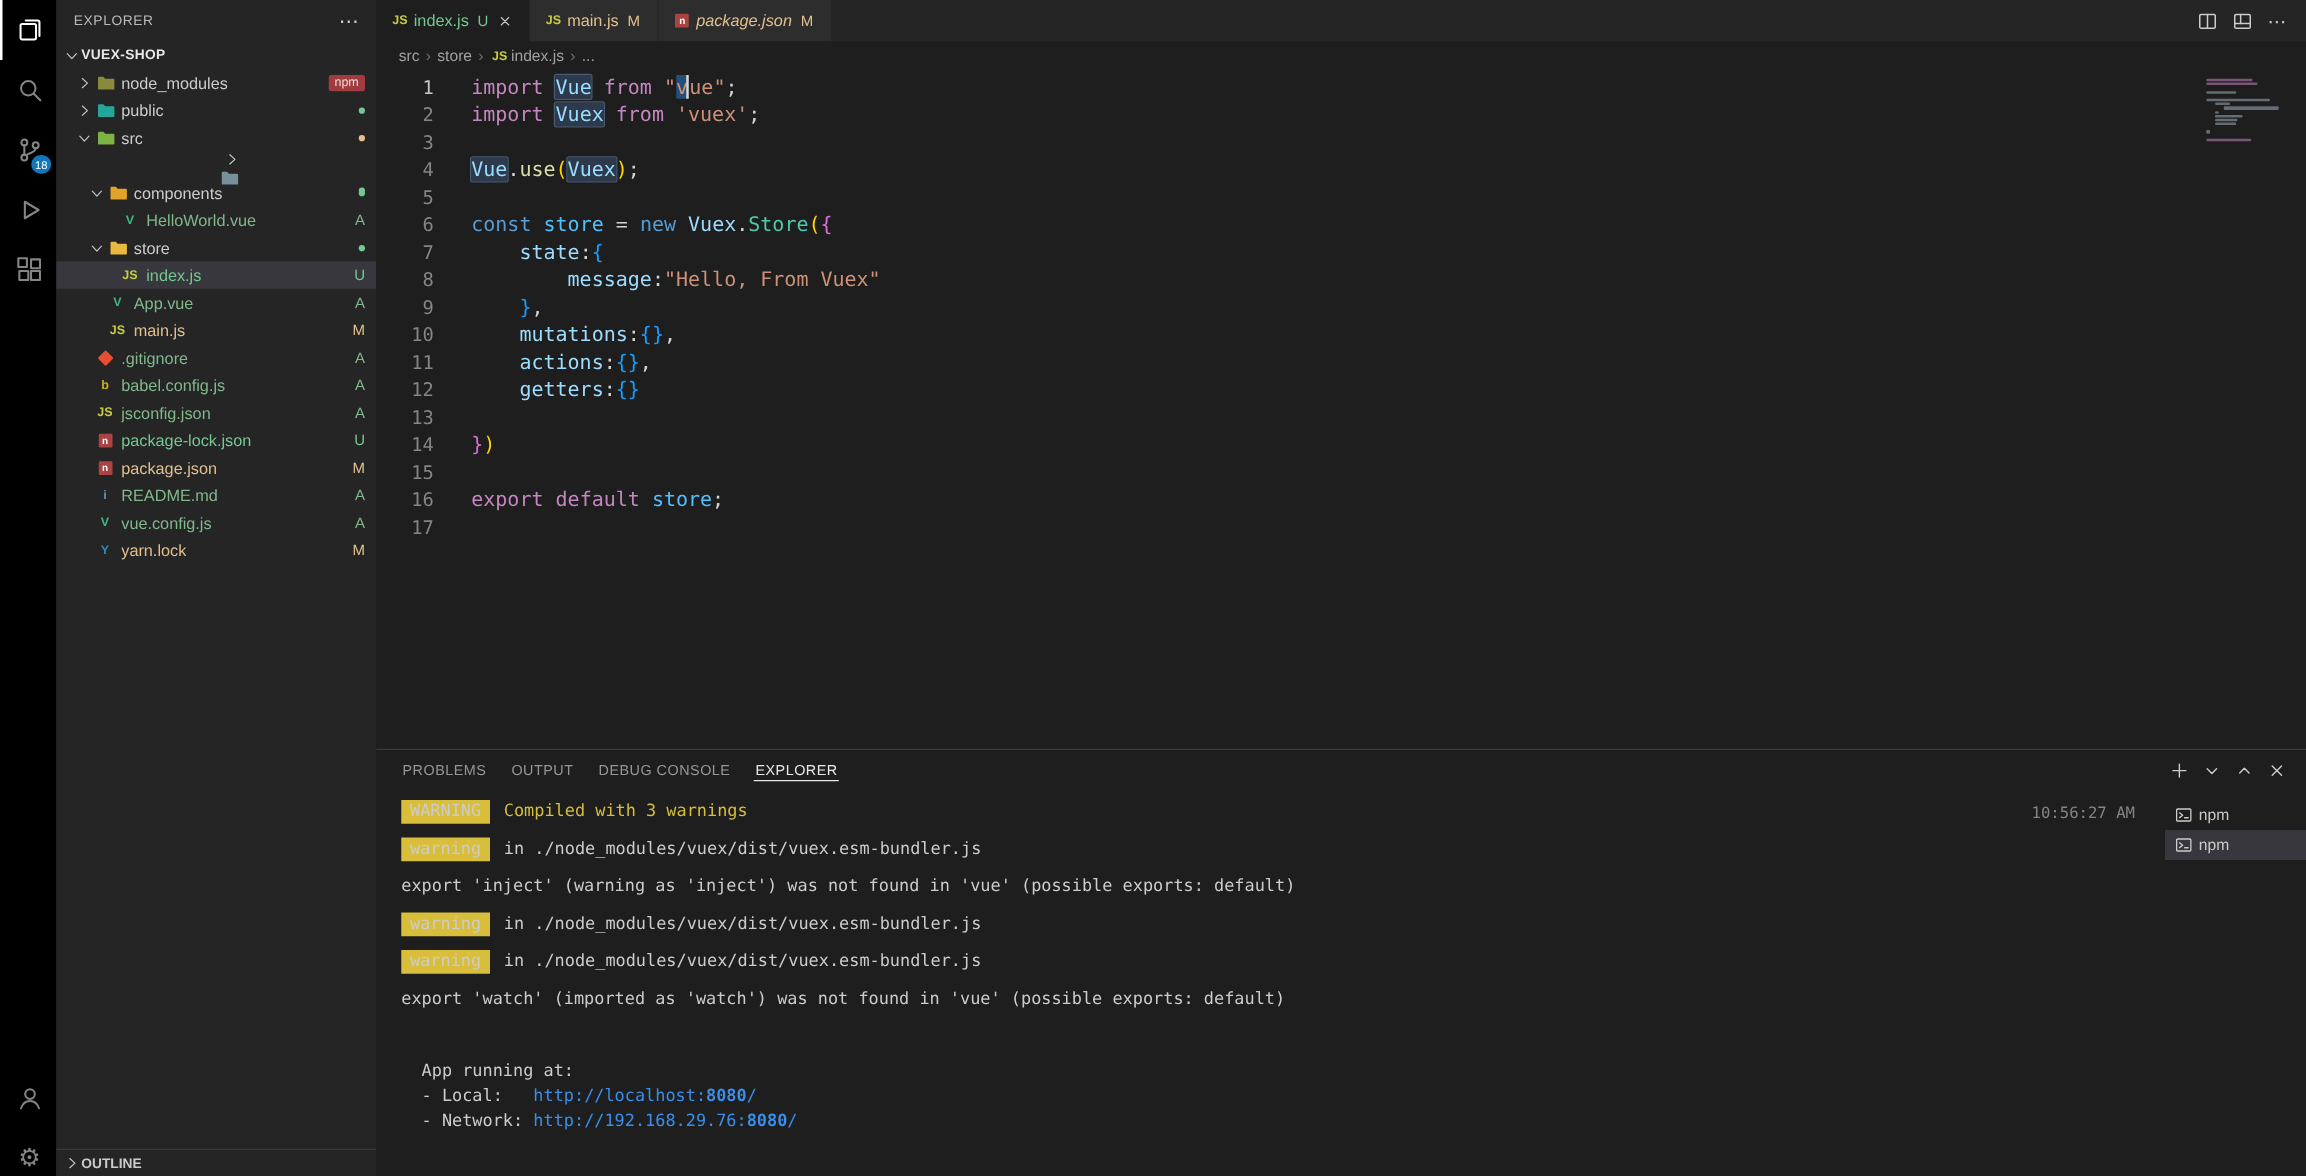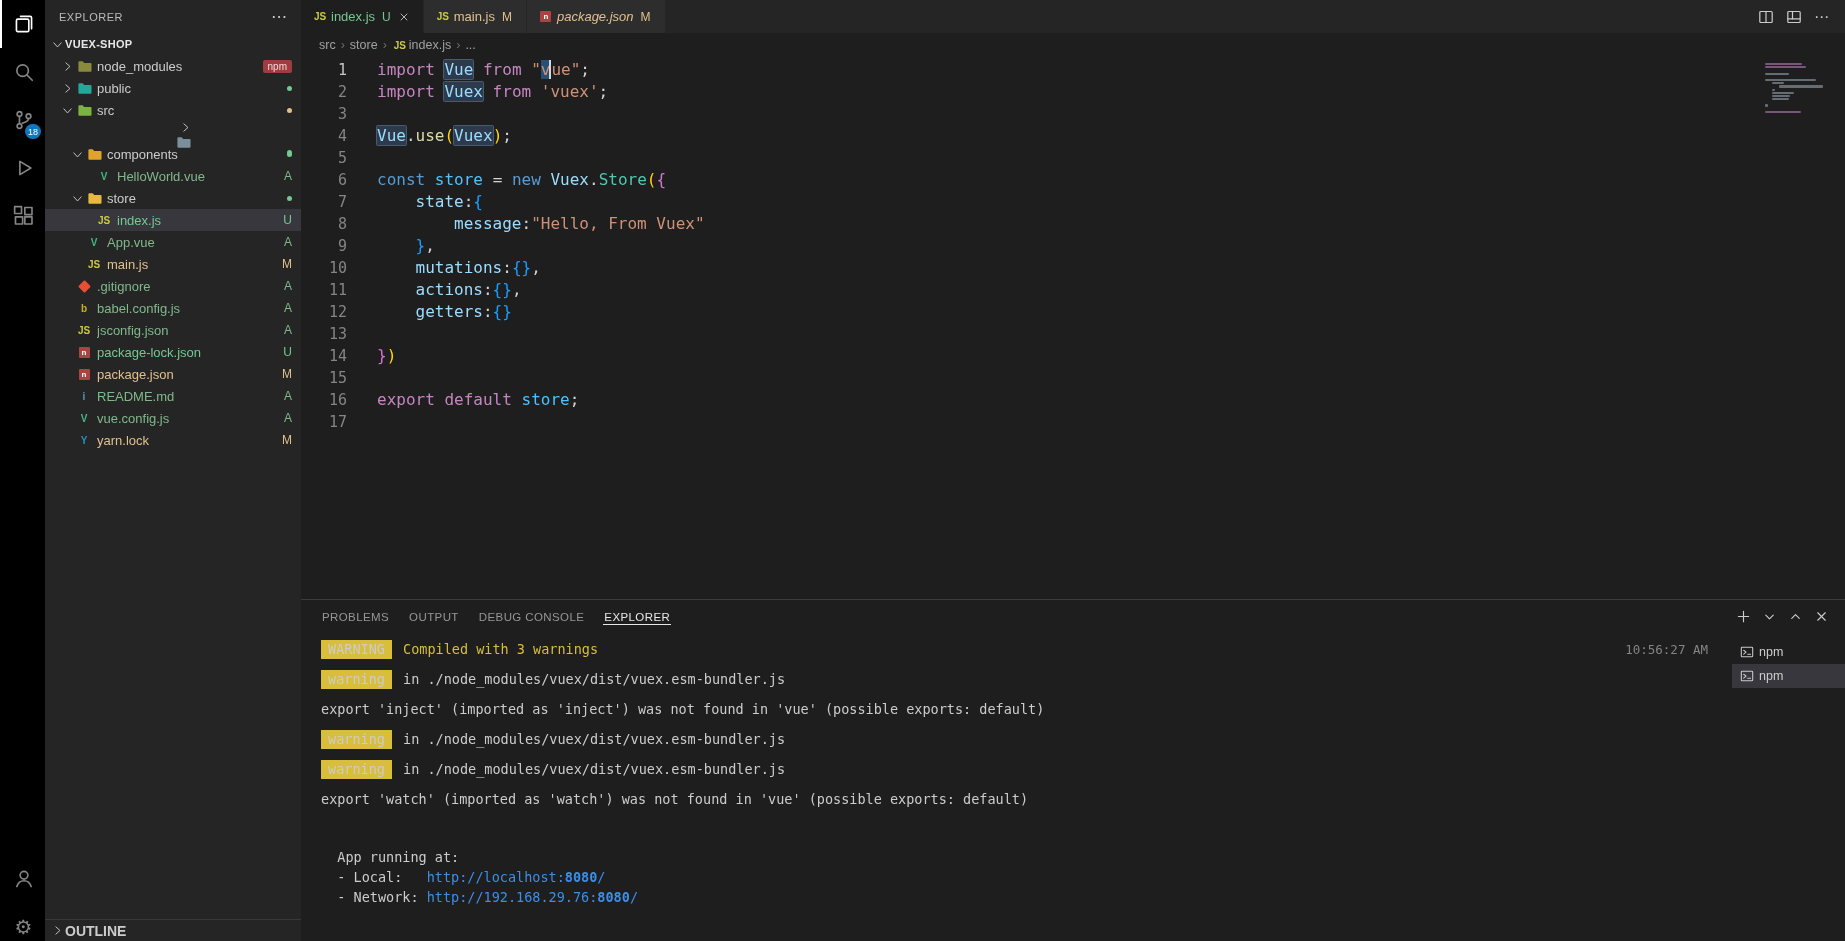--- a/index.html
+++ b/index.html
@@ -31,21 +31,21 @@
   .fi svg{width:15px;height:15px;}
   .fi-ch{font-weight:bold;font-size:10px;font-family:"Liberation Sans",sans-serif;}
   .npm-sq{background:#a94442;color:#fff;font-size:8px;width:11px;height:11px;display:flex;align-items:center;justify-content:center;border-radius:1px;font-weight:bold;}
   .git-dia{width:9px;height:9px;background:#e84e31;transform:rotate(45deg);border-radius:1px;display:block;}
   .tlabel{white-space:nowrap;overflow:hidden;text-overflow:ellipsis;color:#cccccc;}
   .tright{margin-left:auto;padding-right:9px;display:flex;align-items:center;}
   .gitletter{font-size:12px;}
   .git-A{color:#81b88b;} .git-U{color:#73c991;} .git-M{color:#e2c08d;}
   .gitdot{width:5px;height:5px;border-radius:50%;display:block;}
   .npm-badge{background:#a03b40;color:#f2d7d5;font-size:10px;padding:1px 5px;border-radius:2px;}
-  .outline-row{position:absolute;bottom:0;left:0;right:0;height:22px;display:flex;align-items:center;font-weight:700;font-size:14px;color:#cccccc;border-top:1px solid #383838;padding-left:4px;cursor:pointer;background:#252526;}
+  .outline-row{position:absolute;bottom:0;left:0;right:0;height:22px;display:flex;align-items:center;font-weight:700;font-size:11px;color:#cccccc;border-top:1px solid #383838;padding-left:4px;cursor:pointer;background:#252526;}
 
   
   .main{flex:1;display:flex;flex-direction:column;min-width:0;background:#1e1e1e;}
   .tabsbar{height:33px;background:#252526;display:flex;align-items:stretch;flex-shrink:0;}
   .etab{display:flex;align-items:center;padding:0 10px;background:#2d2d2d;border-right:1px solid #252526;font-size:13px;color:#969696;cursor:pointer;}
   .etab.active{background:#1e1e1e;color:#ffffff;}
   .etab .fi{margin-right:2px;}
   .etab-label{margin-right:7px;}
   .italic{font-style:italic;}
   .etab-git{font-size:12px;margin-right:4px;}
@@ -593,21 +593,21 @@
             <div class="tline">
               <span class="tbadge">WARNING</span>
               <span class="t-warn"> Compiled with 3 warnings</span>
               <span class="tts">10:56:27 AM</span>
             </div>
             <div class="tline">
               <span class="tbadge">warning</span>
               <span> in ./node_modules/vuex/dist/vuex.esm-bundler.js</span>
             </div>
             <div class="tline">
-              <span>export 'inject' (imported as 'inject') was not found in 'vue' (possible exports: default)</span>
+              <span>export 'inject' (warning as 'inject') was not found in 'vue' (possible exports: default)</span>
             </div>
             <div class="tline">
               <span class="tbadge">warning</span>
               <span> in ./node_modules/vuex/dist/vuex.esm-bundler.js</span>
             </div>
             <div class="tline">
               <span class="tbadge">warning</span>
               <span> in ./node_modules/vuex/dist/vuex.esm-bundler.js</span>
             </div>
             <div class="tline">

